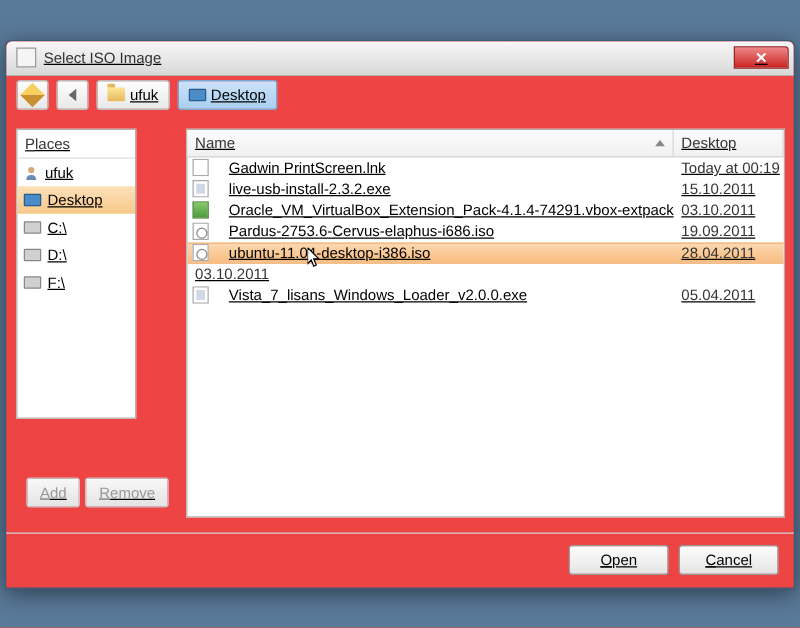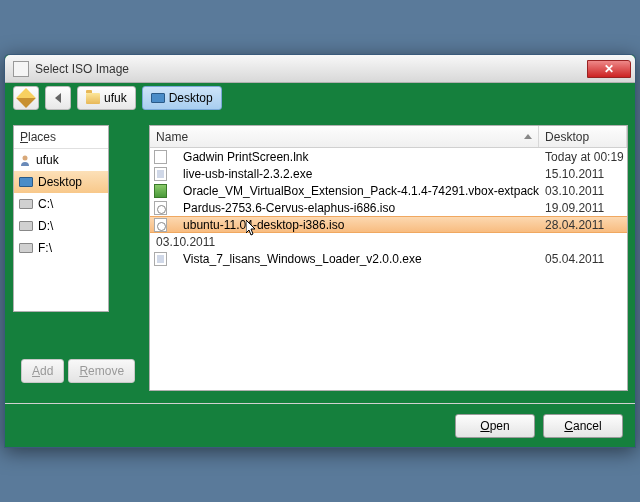--- a/index.html
+++ b/index.html
@@ -1,17 +1,17 @@
 <!DOCTYPE html>
 <html><head>
 <meta charset="utf-8">
 <style>
 * { box-sizing: border-box; margin: 0; padding: 0; font-family: "Segoe UI", Tahoma, sans-serif; font-size: 12px; }
 body { background: #5a7a9a; display: flex; justify-content: center; align-items: center; width: 640px; height: 502px; }
-.window { width: 632px; height: 394px; background: #15803d; border: 1px solid #3a5a7a; border-radius: 5px 5px 0 0; box-shadow: 0 4px 20px rgba(0,0,0,.5); display: flex; flex-direction: column; }
+.window { width: 632px; height: 439px; background: #ef4444; border: 1px solid #3a5a7a; border-radius: 5px 5px 0 0; box-shadow: 0 4px 20px rgba(0,0,0,.5); display: flex; flex-direction: column; text-decoration: underline; }
 .titlebar { height: 28px; background: linear-gradient(#f8f8f8, #d8d8d8); border-radius: 5px 5px 0 0; display: flex; align-items: center; padding: 0 4px 0 8px; border-bottom: 1px solid #b0b0b0; }
 .titlebar .icon { width: 16px; height: 16px; margin-right: 6px; background: #f5f5f5; border: 1px solid #999; }
 .titlebar .title { flex: 1; color: #333; }
 .close-btn { width: 44px; height: 18px; background: linear-gradient(#e88, #c22); border: 1px solid #922; border-radius: 0 3px 0 0; color: #fff; display: flex; align-items: center; justify-content: center; font-family: Arial; font-size: 12px; font-weight: bold; }
 .toolbar { height: 30px; display: flex; align-items: center; padding: 4px 8px; gap: 6px; }
 .tb-btn { width: 26px; height: 24px; background: linear-gradient(#fefefe,#e8e8e8); border: 1px solid #bbb; border-radius: 3px; display: flex; align-items: center; justify-content: center; }
 .pencil { width: 14px; height: 14px; background: linear-gradient(135deg,#f8d060 50%,#c89030 50%); transform: rotate(45deg); }
 .triangle-left { width: 0; height: 0; border-top: 5px solid transparent; border-bottom: 5px solid transparent; border-right: 6px solid #666; }
 .crumb { height: 24px; background: linear-gradient(#fefefe,#e8e8e8); border: 1px solid #bbb; border-radius: 3px; display: flex; align-items: center; padding: 0 8px; gap: 4px; }
 .crumb.active { background: linear-gradient(#cde3f8,#a8cef0); border-color: #7aa8d8; }

